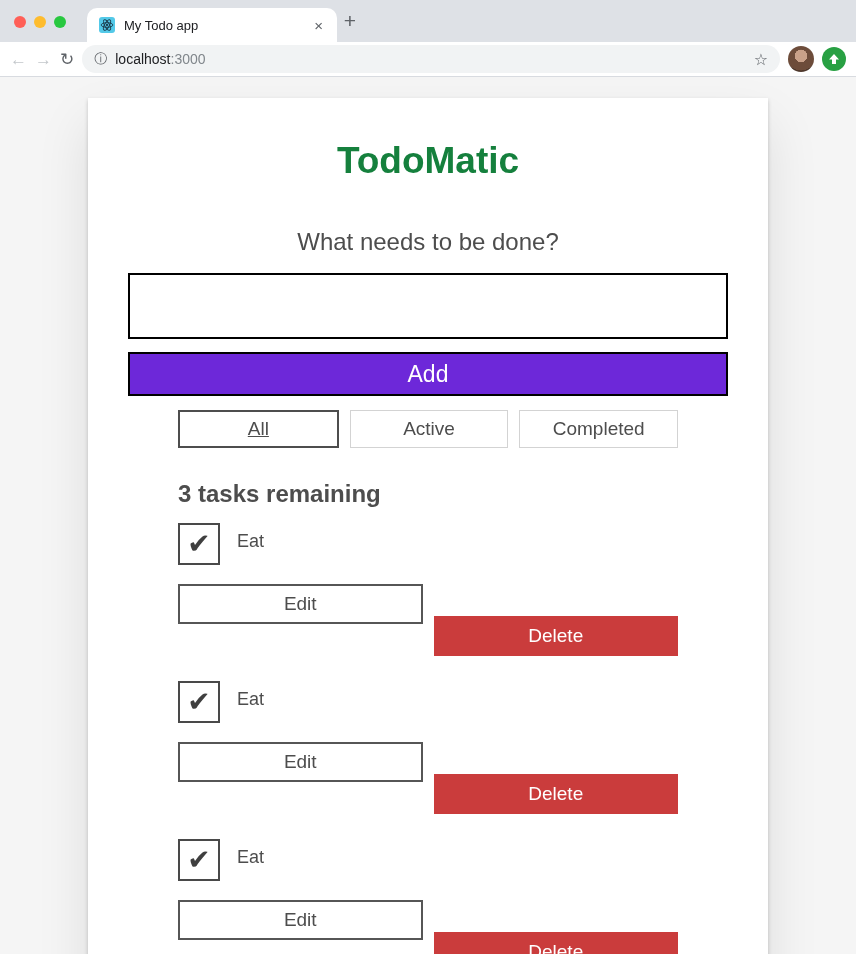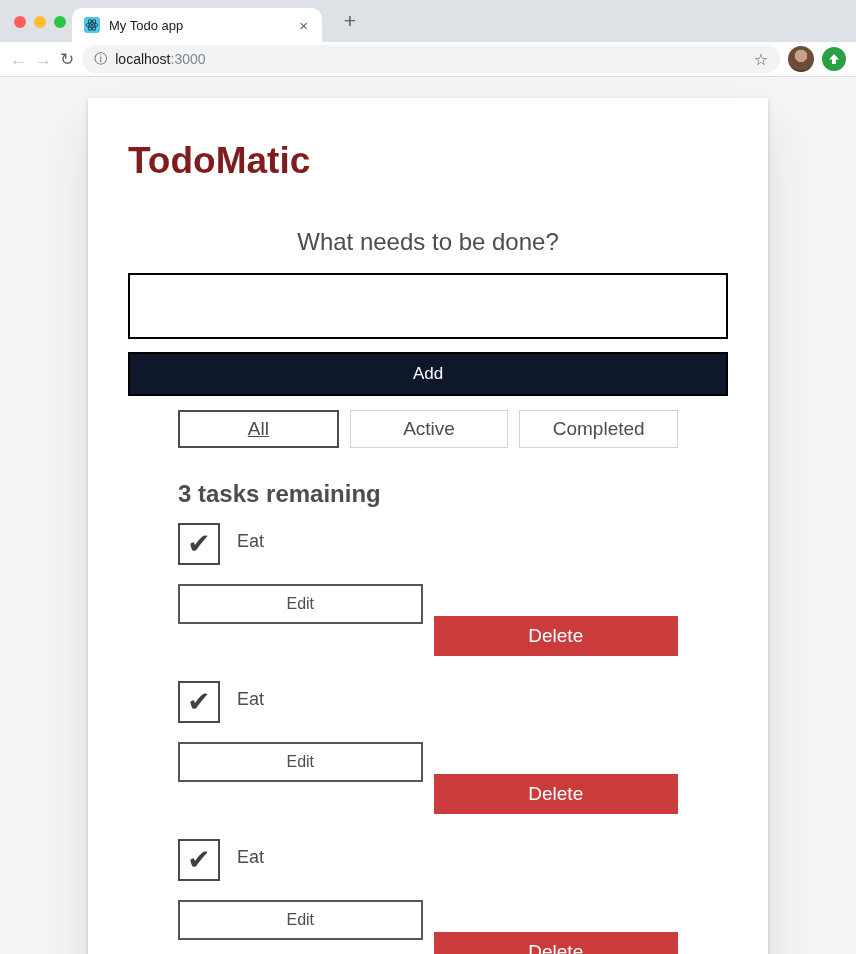--- a/index.html
+++ b/index.html
@@ -6,21 +6,21 @@
   body{
     width:856px;height:954px;overflow:hidden;
     font-family:"Liberation Sans","DejaVu Sans",sans-serif;
     background:#f5f5f5;
   }
   
   .tabstrip{height:42px;background:#dee1e6;position:relative;}
   .traffic-lights{position:absolute;left:14px;top:16px;display:flex;gap:8px;}
   .tl{width:12px;height:12px;border-radius:50%;}
   .tab{
-    position:absolute;left:72px;bottom:0;width:250px;height:34px;background:#fff;
+    position:absolute;left:87px;bottom:0;width:250px;height:34px;background:#fff;
     border-radius:10px 10px 0 0;display:flex;align-items:center;padding:16px 12px;box-sizing:border-box;
   }
   .favicon{width:16px;height:16px;border-radius:3px;background:#53c9e8;flex:none;
     display:flex;align-items:center;justify-content:center;}
   .tab-title{flex:1;margin-left:9px;font-size:13px;color:#202124;white-space:nowrap;overflow:hidden;}
   .tab-close{font-size:15px;color:#5f6368;cursor:default;padding:0 2px;}
   .newtab{position:absolute;left:336px;top:7px;font-size:21px;color:#5f6368;line-height:28px;width:28px;text-align:center;}
   .toolbar{
     height:34px;background:#ffffff;border-bottom:1px solid #d8dbe0;
     display:flex;align-items:center;padding:0 10px;gap:8px;
@@ -45,29 +45,29 @@
     width:24px;height:24px;border-radius:50%;background:#28a043;flex:none;
     display:flex;align-items:center;justify-content:center;
   }
   
   .page{height:877px;background:#f5f5f5;overflow:hidden;}
   .todoapp{
     width:680px;margin-left:88px;margin-top:21px;box-sizing:border-box;
     background:#fff;padding:28px 40px 42px 40px;
     box-shadow:0 2px 4px rgba(0,0,0,.2),0 25px 50px rgba(0,0,0,.1);
   }
-  .app-title{font-size:37px;font-weight:bold;color:#7f1d1d;margin:14px 0 0;}
+  .app-title{font-size:37px;font-weight:bold;color:#15803d;text-align:center;margin:14px 0 0;}
   .prompt{font-size:24px;color:#4d4d4d;text-align:center;margin:46px 0 0;font-weight:normal;}
   .todo-input{
     display:block;width:100%;height:66px;margin-top:17px;box-sizing:border-box;
     border:2px solid #000;background:#fff;font-size:22px;padding:0 14px;
   }
   .add-btn{
     display:block;width:100%;height:44px;margin-top:13px;box-sizing:border-box;
-    background:#0f172a;border:2px solid #000;color:#fff;font-size:17px;cursor:pointer;
+    background:#6d28d9;border:2px solid #000;color:#fff;font-size:23px;cursor:pointer;
   }
   .filters{width:500px;margin:14px auto 12px;display:flex;gap:11px;}
   .filter-btn{
     flex:1;height:38px;background:#fff;border:1px solid #d3d3d3;
     font-size:19px;color:#4d4d4d;box-sizing:border-box;cursor:pointer;
     font-family:inherit;
   }
   .filter-btn.pressed{border:2px solid #4d4d4d;text-decoration:underline;}
   .remaining{width:500px;margin:32px auto 0;font-size:24px;font-weight:bold;color:#4d4d4d;}
   .tasks{width:500px;margin:15px auto 0;list-style:none;padding:0;}
@@ -75,21 +75,21 @@
   .todo-view{display:flex;align-items:flex-start;}
   .checkbox{
     width:38px;height:38px;border:2px solid #494949;background:#fff;flex:none;
     display:flex;align-items:center;justify-content:center;
     font-size:28px;font-weight:bold;color:#3f3f3f;cursor:pointer;line-height:1;
   }
   .todo-label{font-size:18px;color:#4d4d4d;margin:8px 0 0 17px;cursor:pointer;}
   .todo-btns{display:flex;gap:11px;margin-top:19px;}
   .edit-btn{
     flex:1;height:40px;background:#fff;border:2px solid #565656;
-    font-size:16px;color:#4d4d4d;cursor:pointer;font-family:inherit;box-sizing:border-box;
+    font-size:19px;color:#4d4d4d;cursor:pointer;font-family:inherit;box-sizing:border-box;
   }
   .delete-btn{
     flex:1;height:40px;background:#ca3c3c;border:2px solid #ca3c3c;
     font-size:19px;color:#fff;cursor:pointer;font-family:inherit;box-sizing:border-box;margin-top:32px;
   }
 </style>
 </head>
 <body>
 
 <div>

